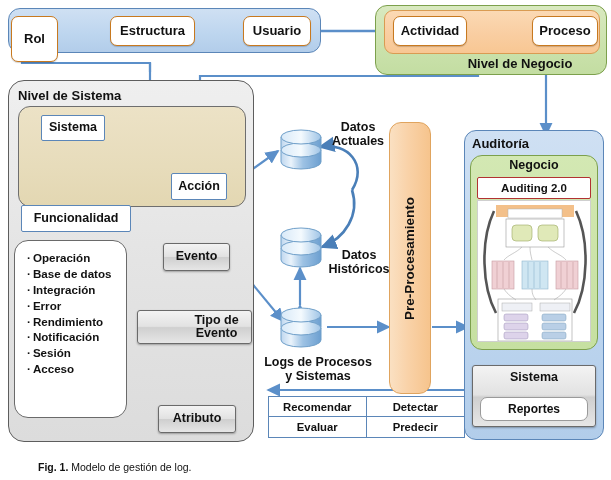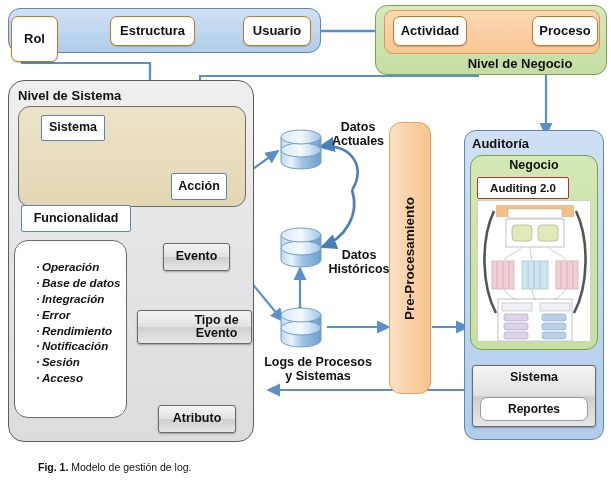--- a/index.html
+++ b/index.html
@@ -54,21 +54,21 @@
   }
   .node-white{
     background:#ffffff;border:1.3px solid #9a9a9a;border-radius:7px;font-size:12px;
   }
 
   
   .callout{
     background:#ffffff;border:1.4px solid #6a6a6a;border-radius:14px;
     padding:6px 6px 4px 9px;
   }
-  .callout ul{margin:12px;padding:0;list-style:none;font-style:italic;}
+  .callout ul{margin:3px;padding:0;list-style:none;}
   .callout li{
     font-size:11.6px;font-weight:bold;color:#111;line-height:1.37;white-space:nowrap;
   }
   .callout li:before{content:"\00B7";margin-right:2px;font-weight:bold;}
 
   
   .prebar{
     background:linear-gradient(90deg,#fae0c2 0%,#f9d2a8 45%,#f6c48d 100%);
     border:1.4px solid #e0a45e;border-radius:12px;
     display:flex;align-items:center;justify-content:center;
@@ -291,21 +291,21 @@
   </div>
 
   <div class="abs panel-blue" style="left:464px;top:130px;width:140px;height:310px;"></div>
 
   <div class="abs plabel" style="left:472px;top:136px;">Auditoría</div>
 
   <div class="abs panel-auditgreen" style="left:470px;top:155px;width:128px;height:195px;"></div>
 
   <div class="abs plabel" style="left:470px;top:158px;width:128px;text-align:center;font-size:12.5px;">Negocio</div>
 
-  <div class="abs audit-title" style="left:477px;top:177px;width:92px;height:22px;">Auditing 2.0</div>
+  <div class="abs audit-title" style="left:477px;top:177px;width:114px;height:22px;">Auditing 2.0</div>
 
   <div class="abs audit-thumb" style="left:477px;top:200px;width:114px;height:142px;">
     <svg width="114" height="142" viewBox="0 0 114 142">
       <rect x="0" y="0" width="114" height="142" fill="#ffffff"></rect>
 
       <path d="M18,4 h78 v12 h-78 z" fill="#f3c08a"></path>
       <rect x="30" y="8" width="54" height="9" fill="#ffffff" stroke="#b0b0b0" stroke-width="0.5"></rect>
 
       <path d="M16,10 C2,40 4,86 18,112" stroke="#555" stroke-width="2.6" fill="none"></path>
       <path d="M98,10 C112,40 110,86 96,112" stroke="#555" stroke-width="2.6" fill="none"></path>
@@ -348,18 +348,24 @@
         <path d="M88,88 C84,94 80,96 76,99"></path>
       </g>
     </svg>
   </div>
 
   <div class="abs node node-gray" style="left:472px;top:365px;width:124px;height:62px;display:block;">
     <div style="text-align:center;font-weight:bold;font-size:12.5px;padding-top:5px;color:#111;">Sistema</div>
   </div>
   <div class="abs node node-white" style="left:480px;top:397px;width:108px;height:24px;">Reportes</div>
 
+  <div class="abs quad" style="left:268px;top:396px;width:197px;height:42px;">
+    <div>Recomendar</div>
+    <div>Detectar</div>
+    <div>Evaluar</div>
+    <div>Predecir</div>
+  </div>
 
   <div class="abs caption" style="left:12px;top:461px;width:400px;padding-left:26px;">
     <b>Fig. 1.</b><span> Modelo de gestión de log.</span>
   </div>
 
 </div>
 
 </body></html>

